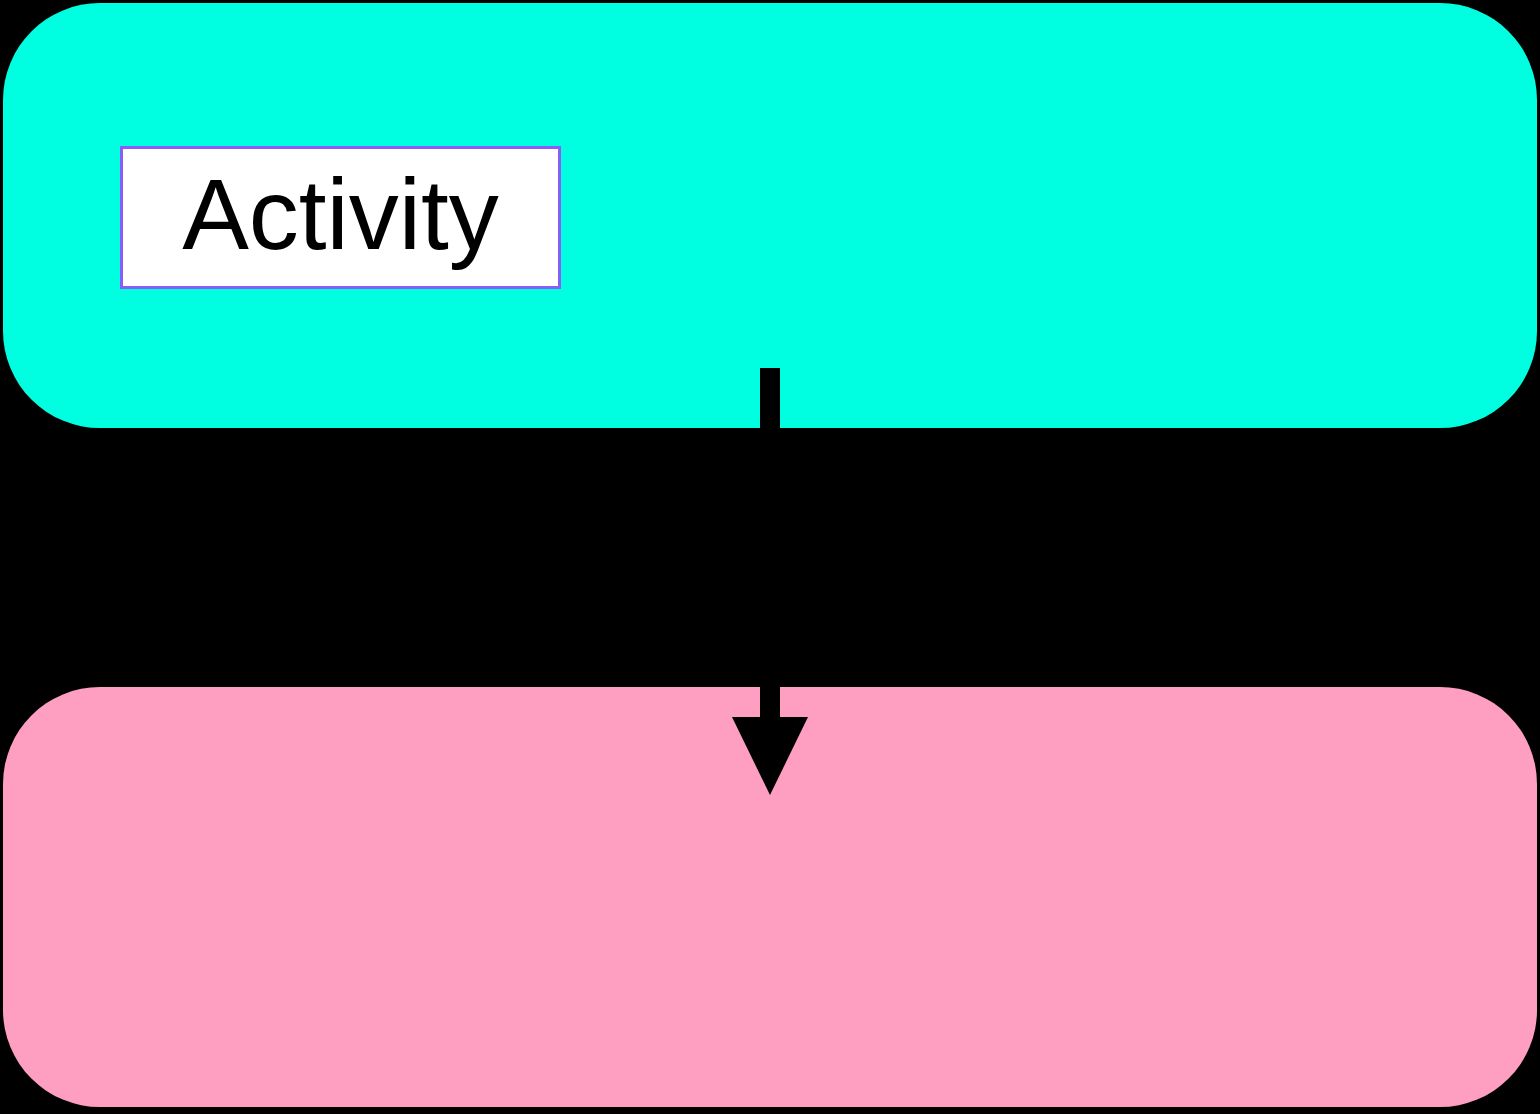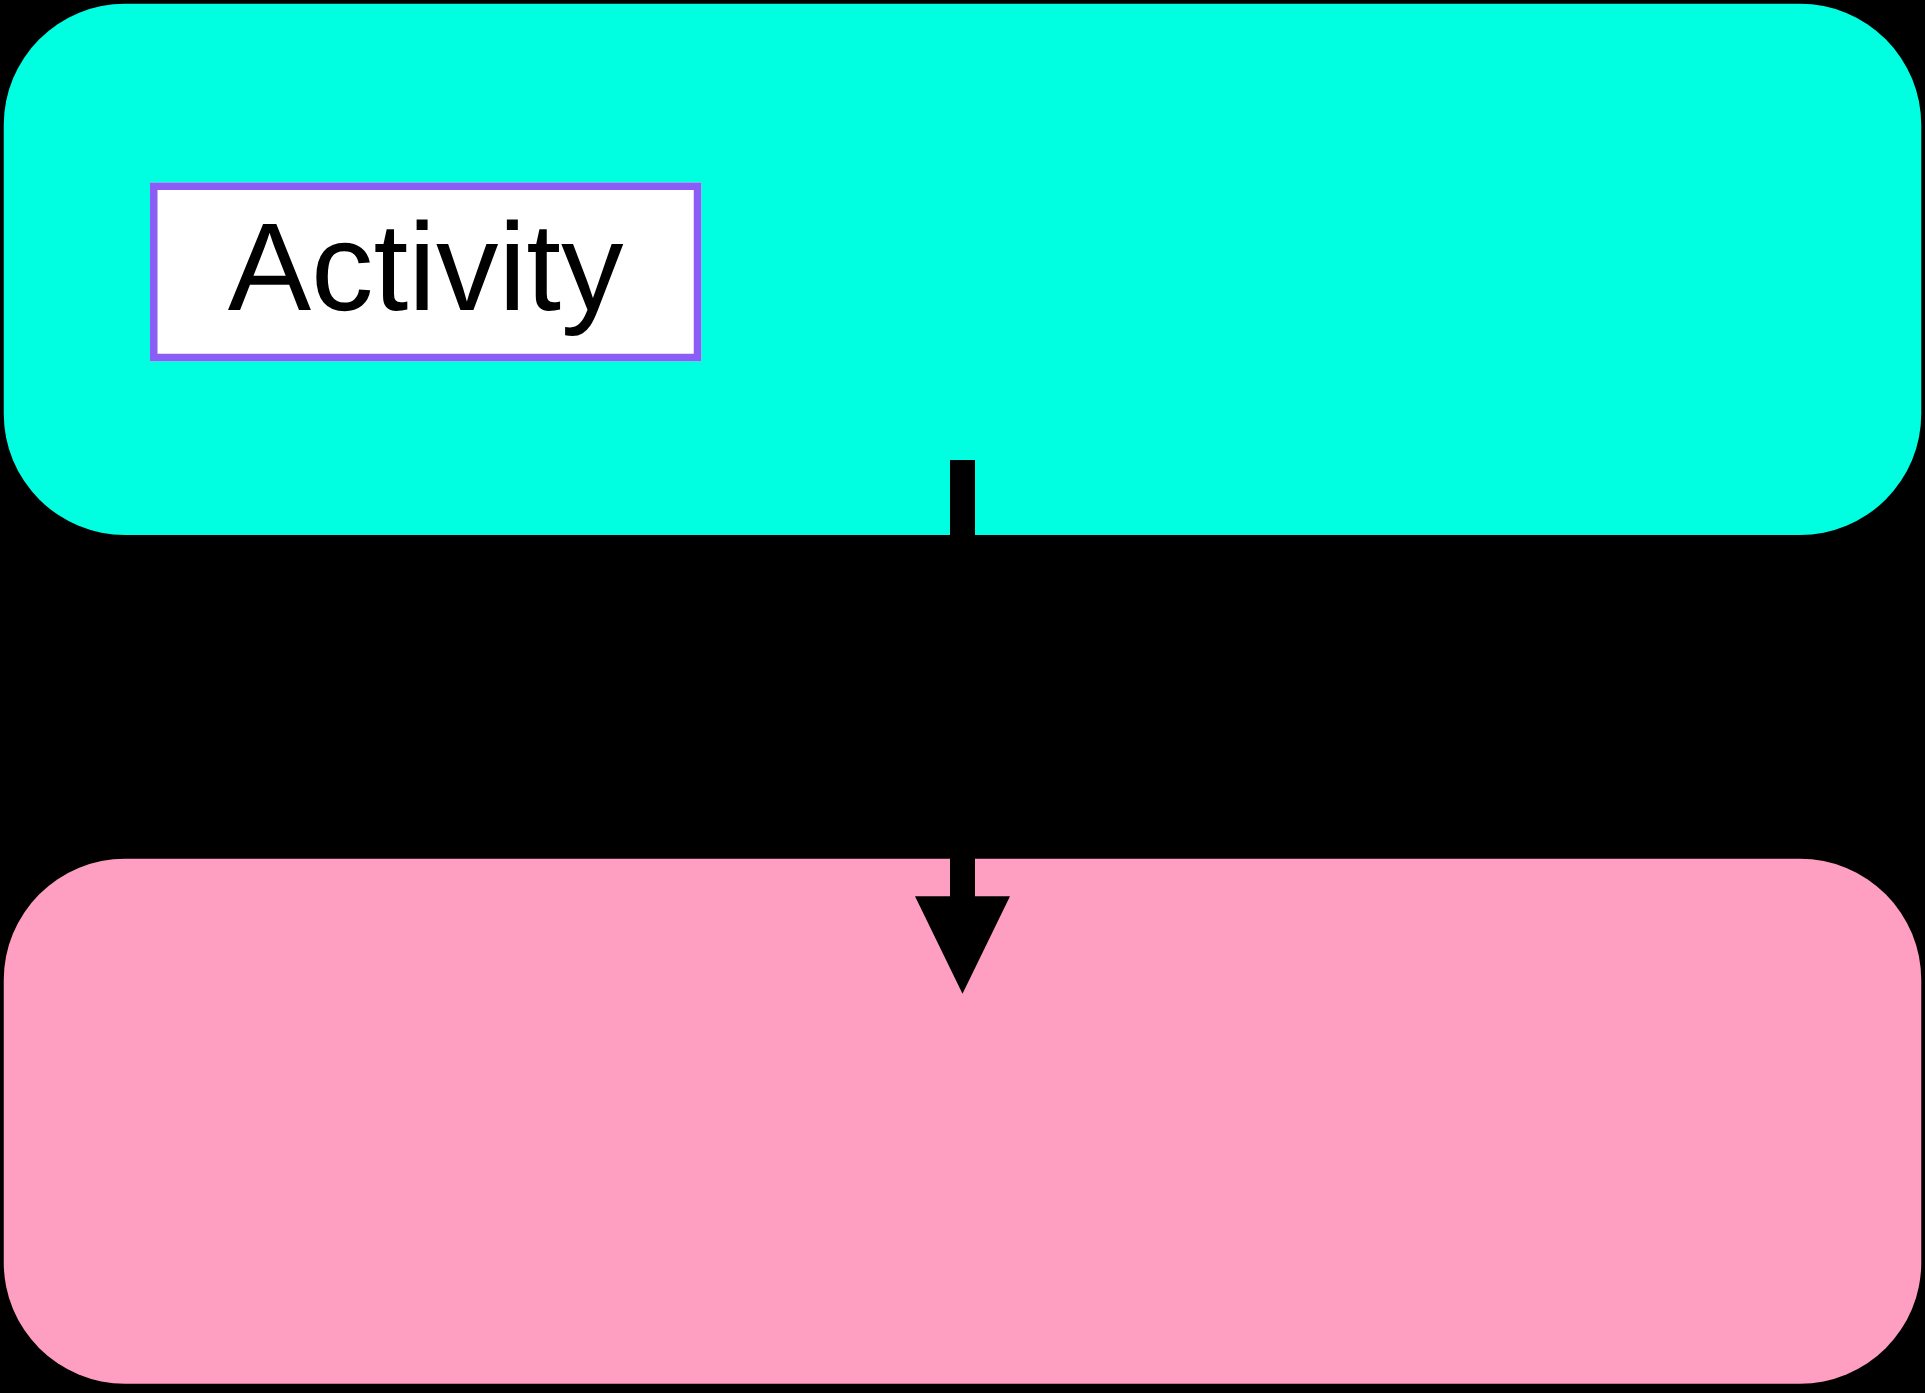--- a/index.html
+++ b/index.html
@@ -27,21 +27,21 @@
   }
   .block-viewmodel {
     left: 3px;
     top: 687px;
     width: 1534px;
     height: 420px;
   }
   .label-box {
     position: absolute;
     background: #ffffff;
-    border: 6px solid #8b5cf6;
+    border: 3px solid #8b5cf6;
     box-sizing: border-box;
     display: flex;
     align-items: center;
     justify-content: center;
   }
   .label-box-activity {
     left: 117px;
     top: 143px;
     width: 441px;
     height: 143px;

